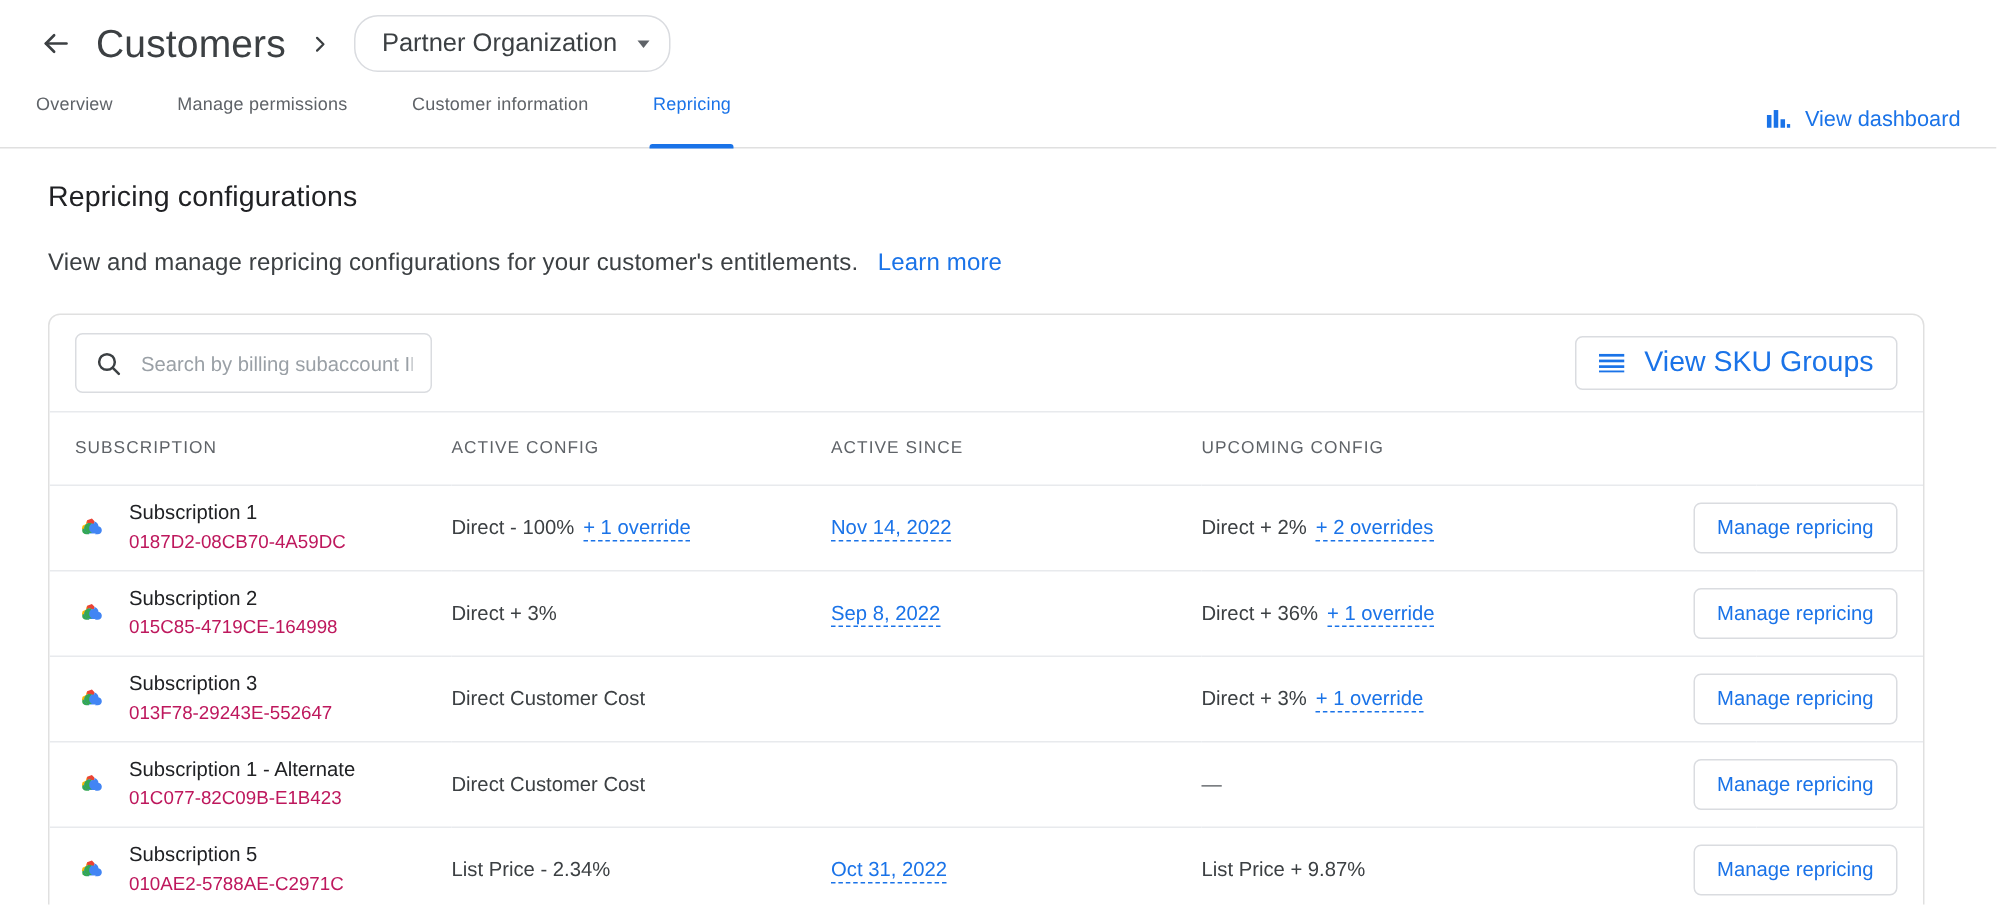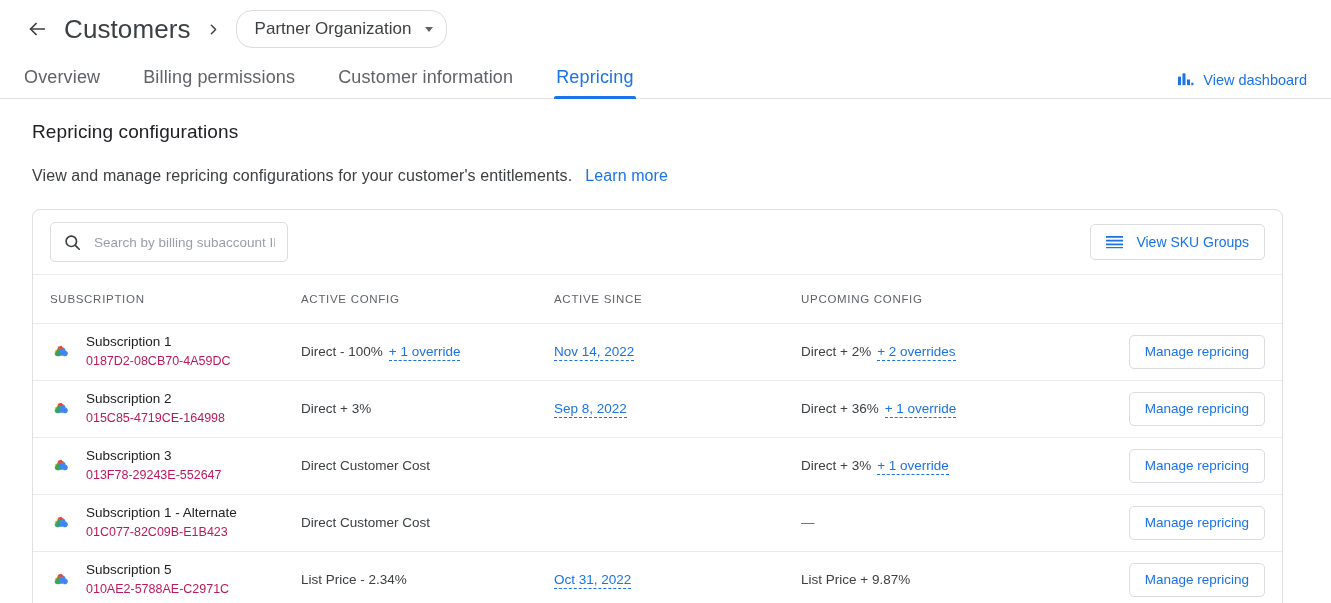--- a/index.html
+++ b/index.html
@@ -86,23 +86,23 @@
   
   .tabs-row {
     display: flex;
     align-items: flex-end;
     height: 41px;
     padding-left: 24px;
     position: relative;
   }
   .tab {
     position: relative;
-    font-size: 18px;
+    font-size: 12px;
     color: #5f6368;
-    padding: 0 0 11px 0;
+    padding: 0 0 23px 0;
     margin-right: 43px;
     cursor: pointer;
     white-space: nowrap;
     letter-spacing: .15px;
     margin-top: 16px;
   }
   .tab.active { color: #1a73e8; font-weight: 500; }
   .tab.active::after {
     content: "";
     position: absolute;
@@ -194,21 +194,21 @@
     right: 17px;
     display: inline-flex;
     align-items: center;
     gap: 13px;
     height: 36px;
     padding: 0 15px;
     border: 1px solid #dadce0;
     border-radius: 5px;
     background: #fff;
     color: #1a73e8;
-    font-size: 14px;
+    font-size: 19px;
     font-weight: 500;
     cursor: pointer;
     white-space: nowrap;
   }
 
   
   table { width: 100%; border-collapse: collapse; table-layout: fixed; }
 
   thead th {
     text-align: left;
@@ -293,21 +293,21 @@
     </span>
 
     <span class="org-pill">
       <span class="org-pill-label">Partner Organization</span>
       <span class="caret"></span>
     </span>
   </div>
 
   <div class="tabs-row">
     <div class="tab">Overview</div>
-    <div class="tab">Billing permissions</div>
+    <div class="tab">Manage permissions</div>
     <div class="tab">Customer information</div>
     <div class="tab active">Repricing</div>
 
     <div class="view-dashboard">
       <span style="display:flex;">
         <svg width="17" height="17" viewBox="0 0 18 18">
           <rect x="1" y="6" width="3.2" height="9" fill="#1a73e8"></rect>
           <rect x="5.8" y="2.5" width="3.2" height="12.5" fill="#1a73e8"></rect>
           <rect x="10.6" y="9" width="3.2" height="6" fill="#1a73e8"></rect>
           <rect x="15.1" y="12.4" width="2.3" height="2.6" fill="#1a73e8"></rect>

